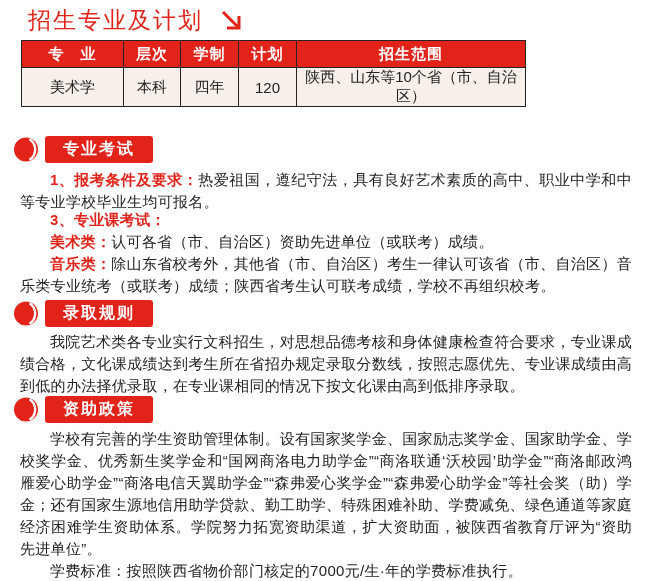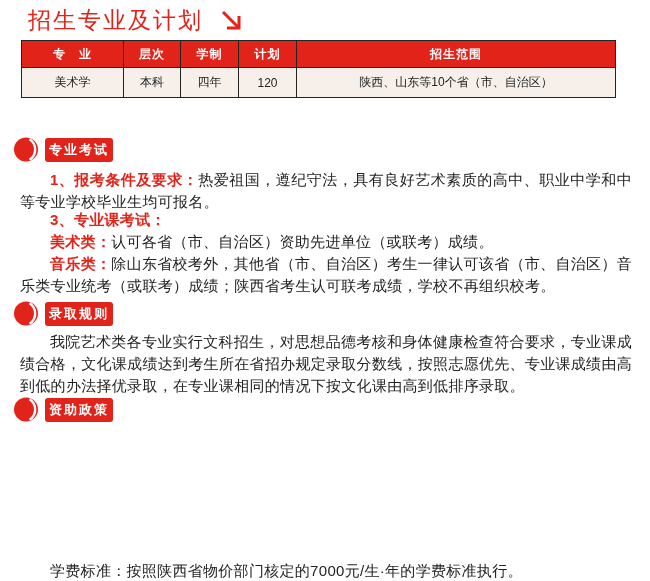--- a/index.html
+++ b/index.html
@@ -17,44 +17,44 @@
     display:flex;align-items:center;gap:16px;
   }
   .title-row h1{
     margin:0;font-size:23px;font-weight:normal;
     color:var(--accent,#e2231a);letter-spacing:2px;
   }
   .arrow-icon{display:block;}
   
   table.enroll{
     position:absolute;top:40px;left:21px;
-    width:595px;border-collapse:collapse;
-    font-size:12px;table-layout:fixed;
+    width:505px;border-collapse:collapse;
+    font-size:15px;table-layout:fixed;
   }
   table.enroll th, table.enroll td{
     border:1.6px solid #232323;
     text-align:center;vertical-align:middle;
     padding:0;
   }
   table.enroll th{
     background:var(--accent,#e2231a);color:#fff;
     font-weight:bold;height:26px;letter-spacing:1px;
   }
   table.enroll td{
     background:var(--rowbg,#f7efe9);height:29px;
   }
   
   .sec{
     position:absolute;left:13px;
     display:flex;align-items:center;gap:5px;
   }
   .sec-label{
     background:var(--accent,#e2231a);color:#fff;
-    font-size:13px;font-weight:bold;
-    padding:3px 4px;border-radius:3px;letter-spacing:2px;
+    font-size:16px;font-weight:bold;
+    padding:3px 18px;border-radius:3px;letter-spacing:2px;
   }
   .bullet{display:block;}
   
   .para{
     position:absolute;left:20px;width:612px;
     font-size:15px;line-height:22px;
     text-indent:2em;text-align:justify;
     letter-spacing:0.3px;
   }
   .lead{color:var(--accent,#e2231a);font-weight:bold;margin-top:32px;}
@@ -137,18 +137,21 @@
   </div>
 
   <div class="sec" style="top:396px">
     <svg class="bullet" width="27" height="27" viewBox="0 0 27 27">
       <circle cx="13" cy="13.5" r="12" fill="#e2231a"></circle>
       <path d="M16.5 3.2 A 12.2 12.2 0 0 1 16.5 23.8" fill="none" stroke="#ffffff" stroke-width="2.4"></path>
     </svg>
     <span class="sec-label">资助政策</span>
   </div>
 
+  <div class="para" style="top:428px">
+    <span>学校有完善的学生资助管理体制。设有国家奖学金、国家励志奖学金、国家助学金、学校奖学金、优秀新生奖学金和“国网商洛电力助学金”“商洛联通‘沃校园’助学金”“商洛邮政鸿雁爱心助学金”“商洛电信天翼助学金”“森弗爱心奖学金”“森弗爱心助学金”等社会奖（助）学金；还有国家生源地信用助学贷款、勤工助学、特殊困难补助、学费减免、绿色通道等家庭经济困难学生资助体系。学院努力拓宽资助渠道，扩大资助面，被陕西省教育厅评为“资助先进单位”。</span>
+  </div>
 
   <div class="para" style="top:560px">
     <span>学费标准：</span><span>按照陕西省物价部门核定的7000元/生·年的学费标准执行。</span>
   </div>
 
 </div>
 
 </body></html>

